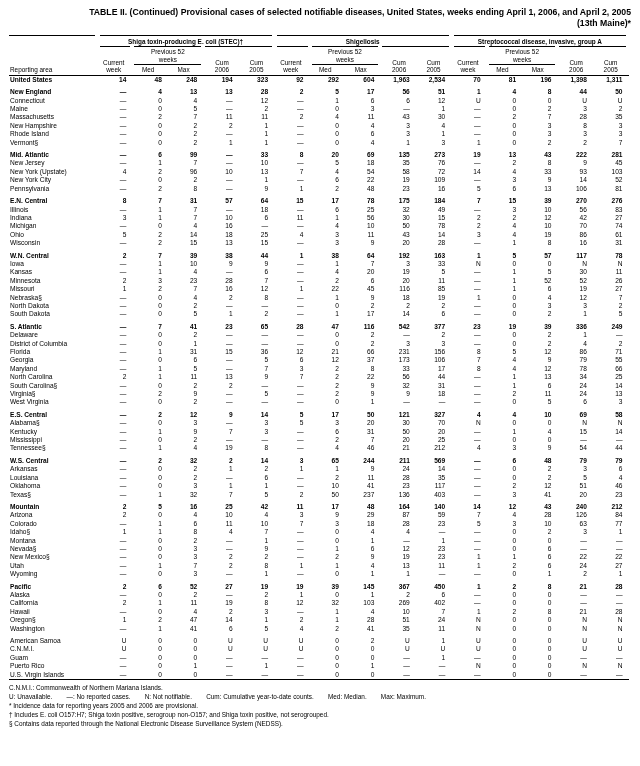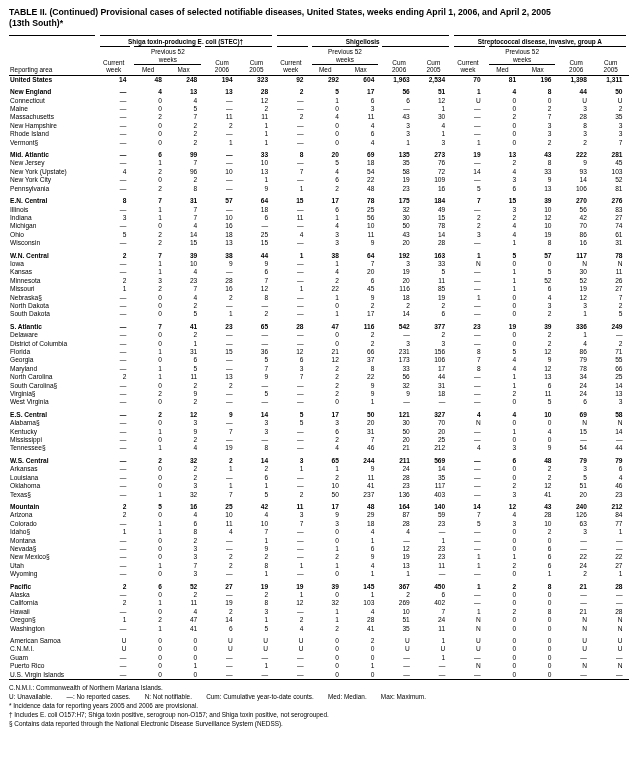--- a/index.html
+++ b/index.html
@@ -4,21 +4,21 @@
 <style>
   * { box-sizing: border-box; margin: 0; padding: 0; }
   html, body { background: #fff; }
   body {
     width: 640px; height: 766px;
     padding: 7px 9px;
     font-family: "Liberation Sans", sans-serif;
     color: #000;
     overflow: hidden;
   }
-  .title { font-size: 8.7px; font-weight: bold; line-height: 1.3; margin-bottom: 5px; }
+  .title { font-size: 8.7px; font-weight: bold; line-height: 1.3; margin-bottom: 5px; text-align: right; }
   table {
     width: 100%;
     border-collapse: collapse;
     table-layout: fixed;
     border-top: 1px solid #000;
     border-bottom: 1px solid #000;
   }
   .c-area { width: 88px; }
   th { font-size: 6.4px; line-height: 1.18; font-weight: normal; vertical-align: bottom; padding: 1px 0; }
   .ghead {
@@ -49,21 +49,21 @@
   .footnotes { margin-top: 4px; font-size: 6.4px; line-height: 1.4; }
   .footnotes div { white-space: pre-wrap; }
 </style>
 </head>
 <body>
 
 <div class="page">
 
   <div class="title">
     <span>TABLE II. (Continued) Provisional cases of selected notifiable diseases, United States, weeks ending April 1, 2006, and April 2, 2005</span><br>
-    <span>(13th South)*</span>
+    <span>(13th Maine)*</span>
   </div>
 
   <table>
     <colgroup>
       <col class="c-area">
       <col span="15">
     </colgroup>
     <thead>
       <tr>
         <th></th>

